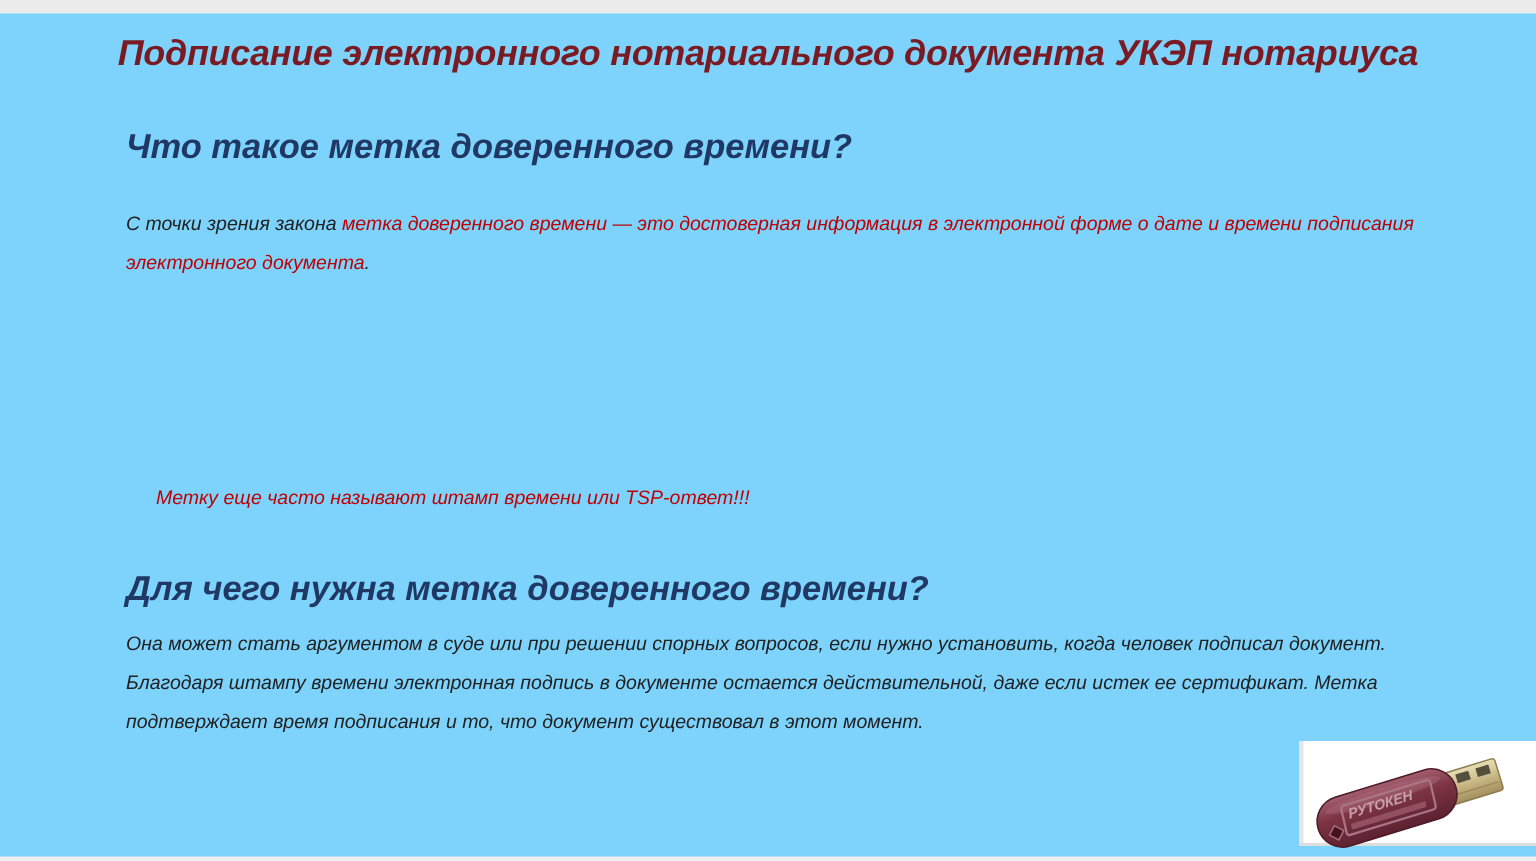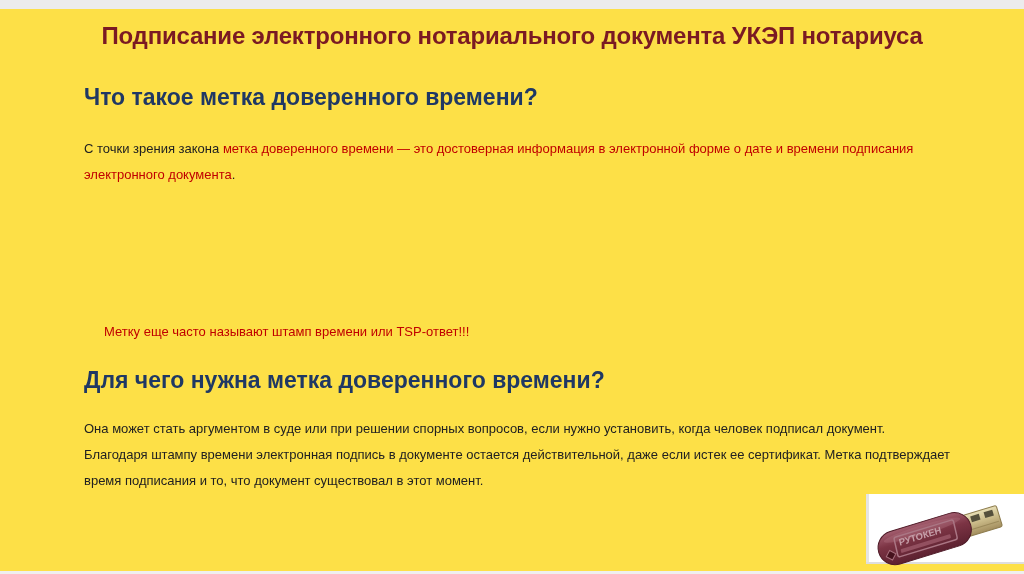--- a/index.html
+++ b/index.html
@@ -10,21 +10,22 @@
     width: 1024px;
     height: 574px;
     background: #ffffff;
     font-family: "Liberation Sans", "DejaVu Sans", sans-serif;
     overflow: hidden;
     position: relative;
   }
   .slide {
     position: absolute;
     inset: 0;
-    background: #fde047;
+    background: #7dd3fc;
+    font-style: italic;
   }
   .edge-top {
     position: absolute;
     top: 0; left: 0;
     width: 1024px; height: 9px;
     background: #ececec;
   }
   .edge-bottom {
     position: absolute;
     bottom: 0; left: 0;
@@ -61,21 +62,21 @@
     font-size: 23px;
     font-weight: bold;
     color: #1f3864;
     margin: 0;
     line-height: 24px;
   }
   .q1 { top: 85px; }
   .block-definition { top: 136px; }
   .block-attachment { top: 254px; }
   .block-alias { top: 319px; color: #c00000; margin-left: 20px; }
-  .q2 { top: 368px; }
+  .q2 { top: 380px; }
   .block-benefit { top: 416px; }
   .t-red { color: #c00000; }
   .t-black { color: #212121; }
   .token-photo {
     position: absolute;
     right: 0;
     top: 494px;
     width: 170px;
     height: 76px;
   }

